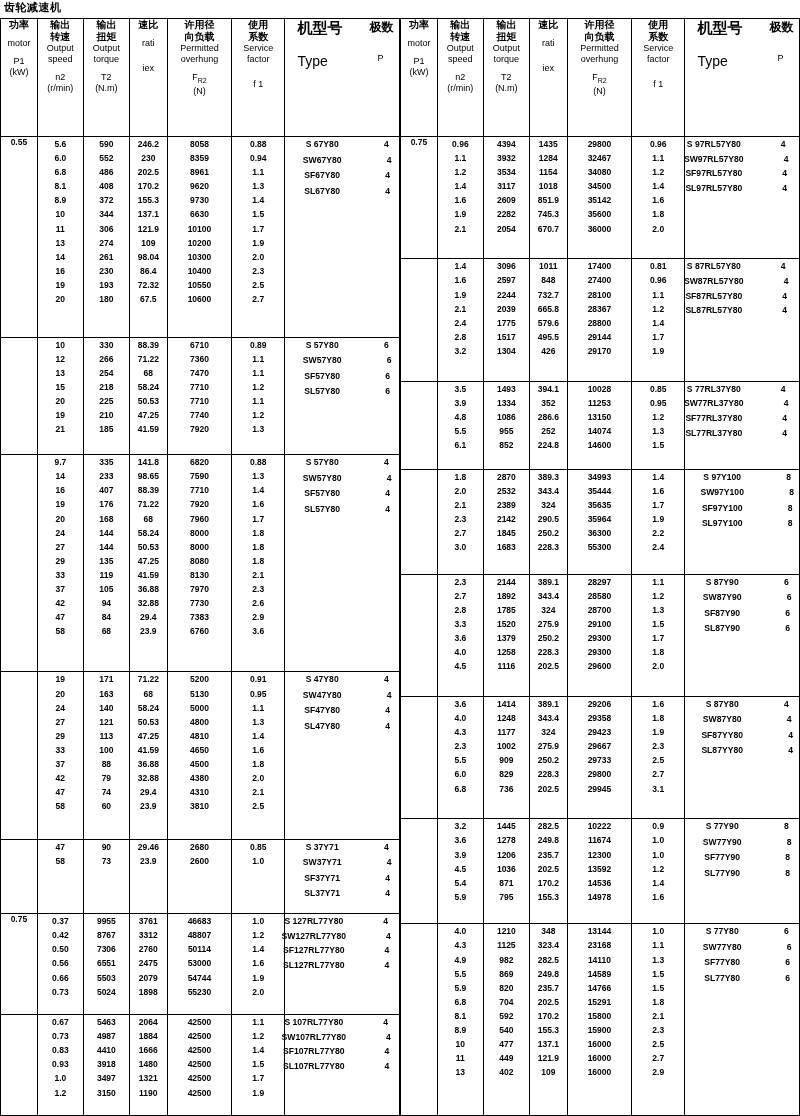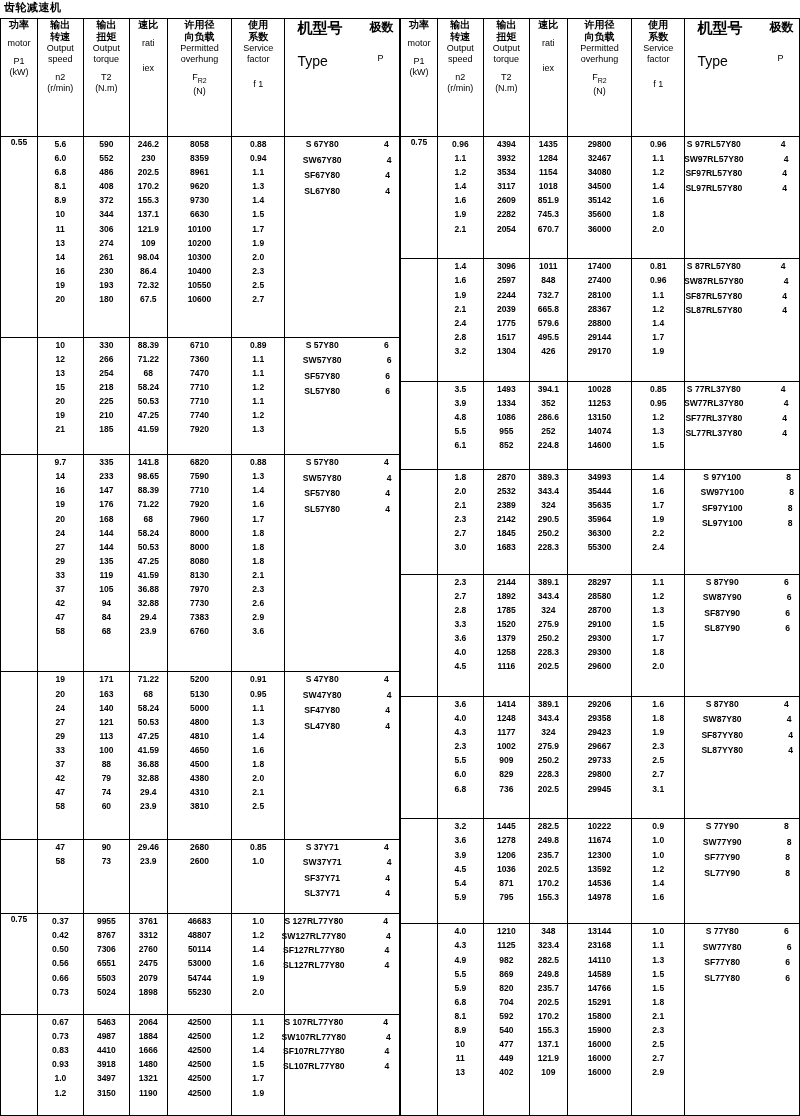--- a/index.html
+++ b/index.html
@@ -352,21 +352,21 @@
               <div>29</div>
               <div>33</div>
               <div>37</div>
               <div>42</div>
               <div>47</div>
               <div>58</div>
             </td>
             <td class="cell-num">
               <div>335</div>
               <div>233</div>
-              <div>147</div>
+              <div>407</div>
               <div>176</div>
               <div>168</div>
               <div>144</div>
               <div>144</div>
               <div>135</div>
               <div>119</div>
               <div>105</div>
               <div>94</div>
               <div>84</div>
               <div>68</div>

